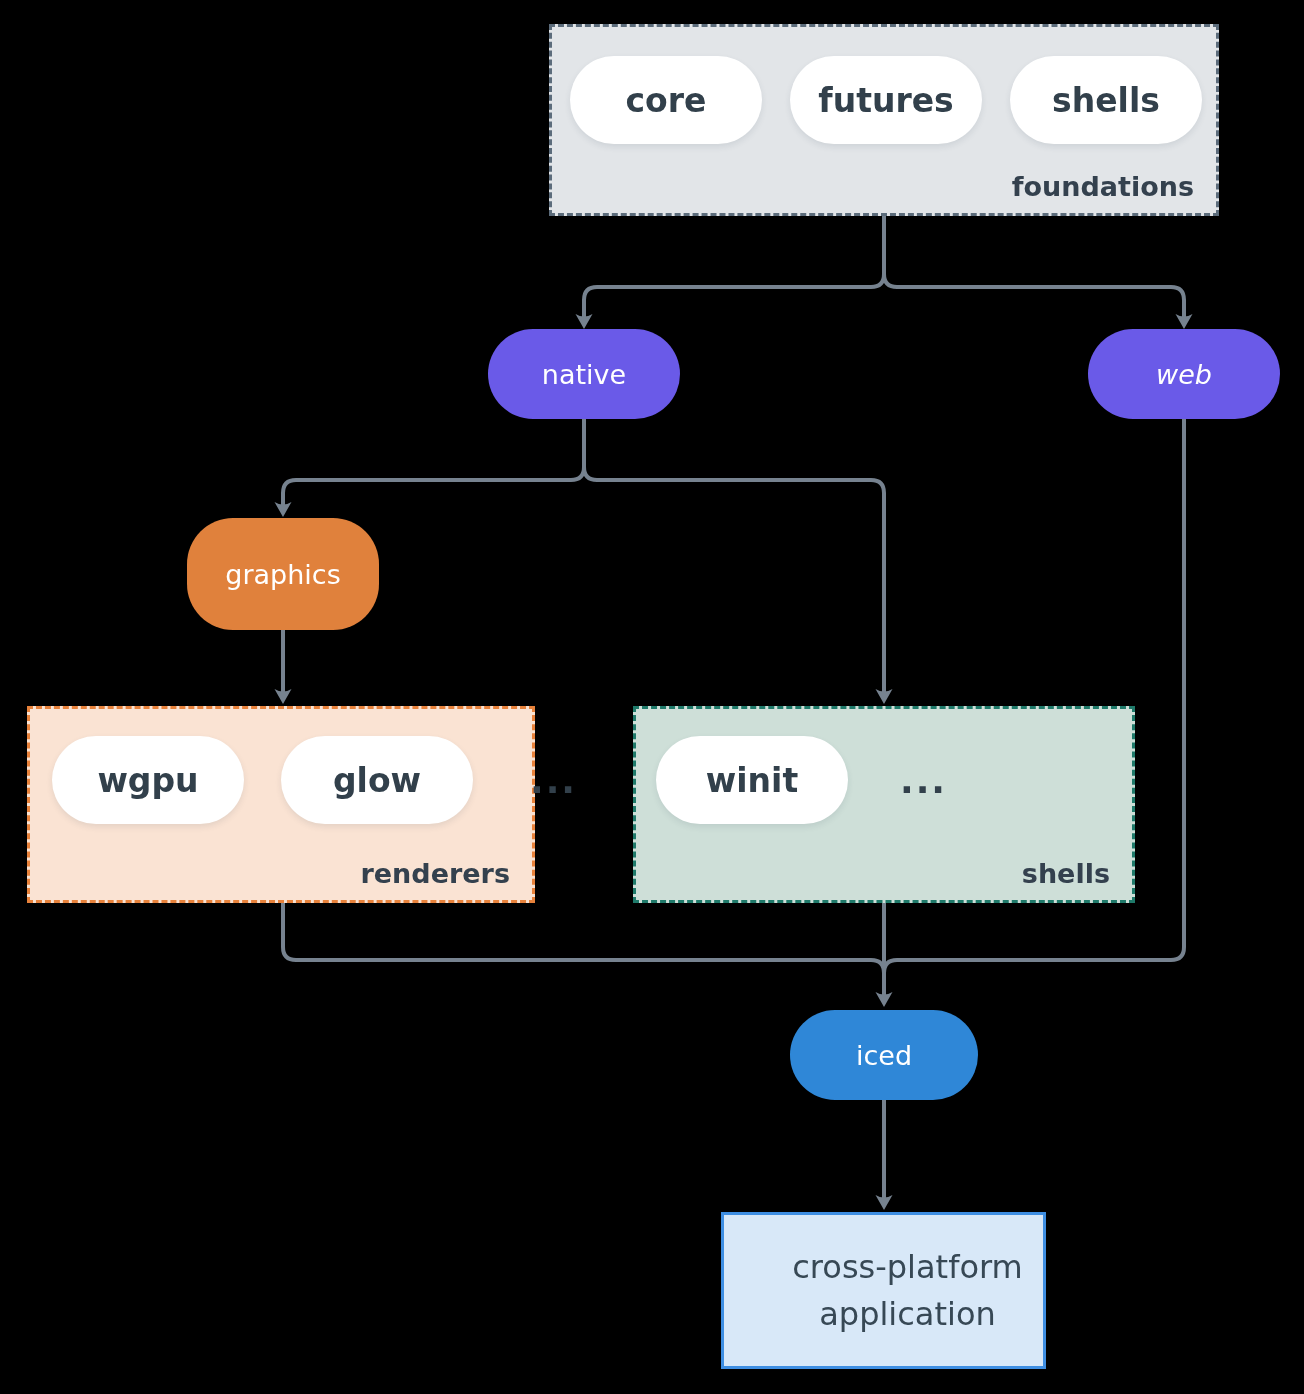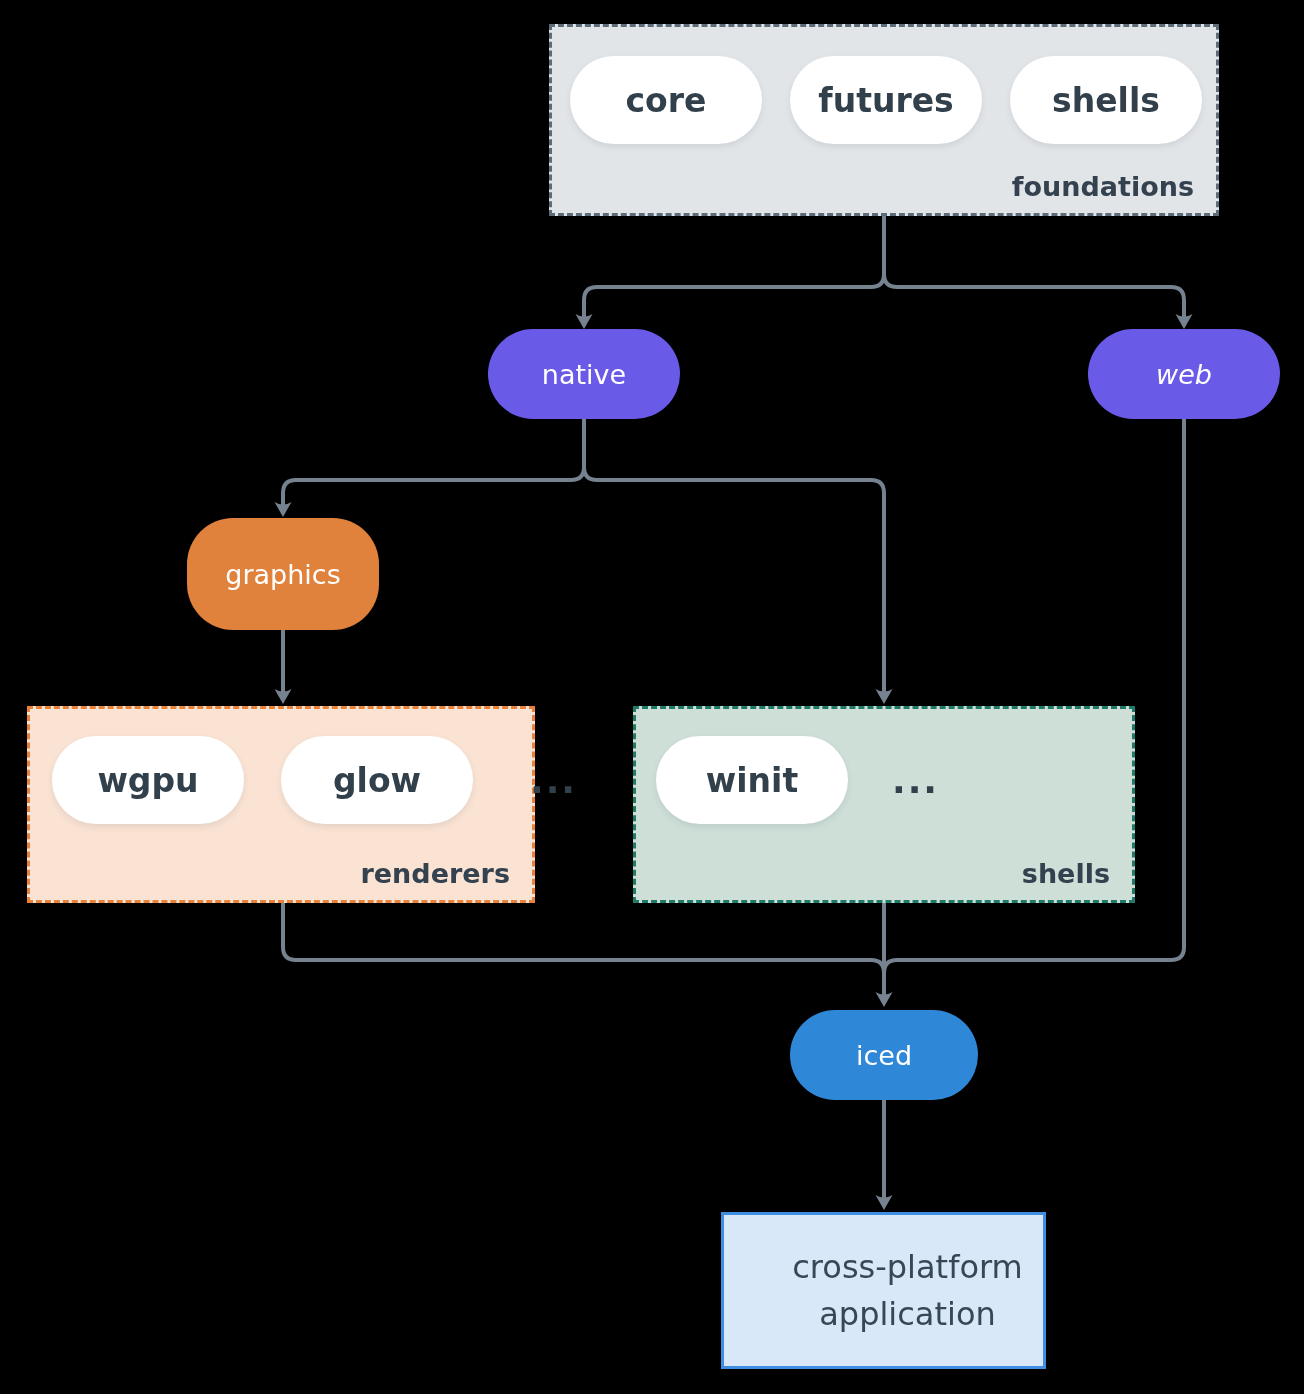--- a/index.html
+++ b/index.html
@@ -85,21 +85,21 @@
     left: 27px; top: 706px; width: 508px; height: 197px;
     background: #FAE3D3; border-color: #E8823B;
     padding: 27px 0 0 22px;
   }
   #group-renderers .pill-row { gap: 37px; }
   #group-shells {
     left: 633px; top: 706px; width: 502px; height: 197px;
     background: #CEDFD8; border-color: #1F7A6A;
     padding: 27px 0 0 20px;
   }
-  #group-shells .pill-row { gap: 24px; }
+  #group-shells .pill-row { gap: 32px; }
   #app-box {
     position: absolute;
     left: 721px; top: 1212px;
     width: 325px; height: 157px;
     box-sizing: border-box;
     background: #D8E8F8;
     border: 3px solid #3E8EE2;
     display: flex;
     flex-direction: column;
     align-items: center;

